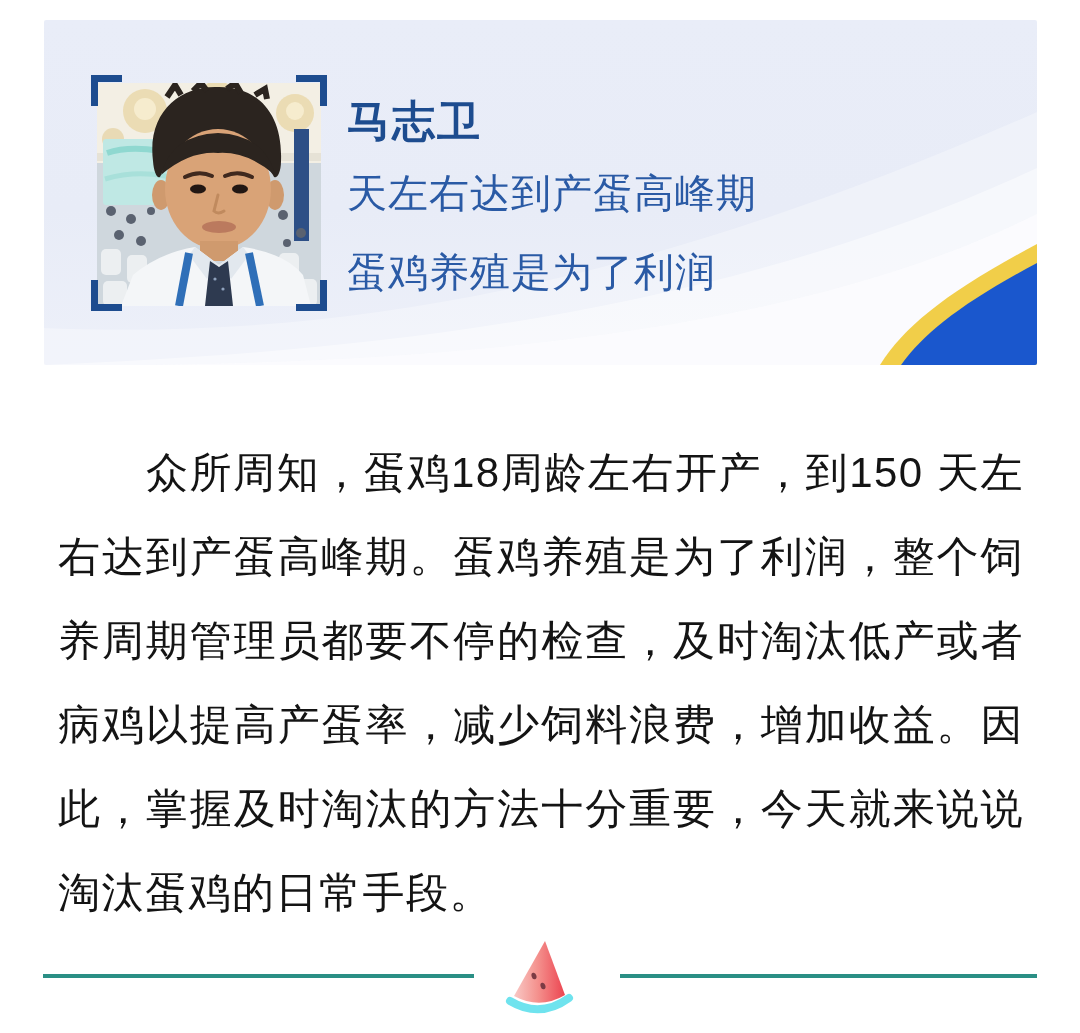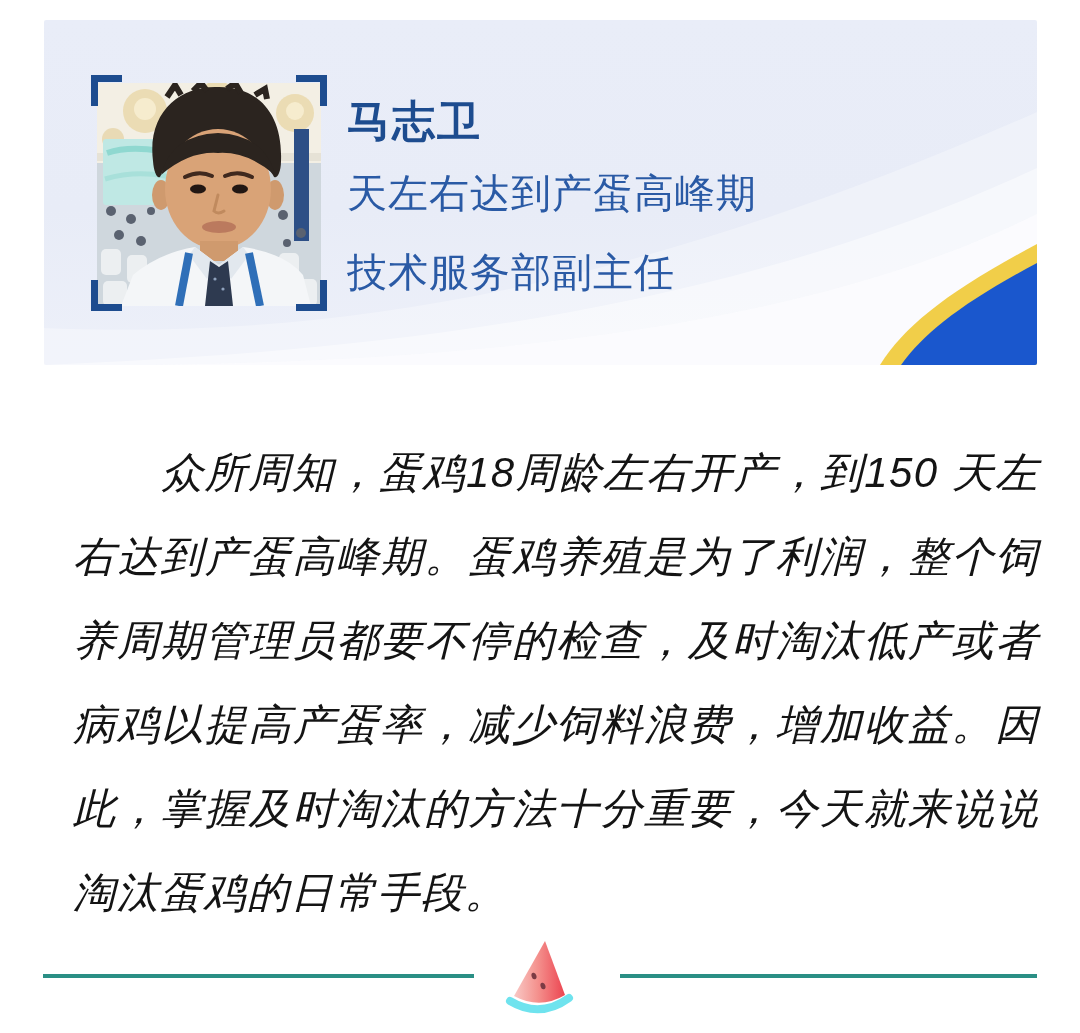--- a/index.html
+++ b/index.html
@@ -28,23 +28,23 @@
   .person-company{
     position:absolute;left:303px;top:152px;font-size:40px;line-height:1.05;
     font-weight:400;color:#2a5aa5;letter-spacing:1px;
   }
   .person-title{
     position:absolute;left:303px;top:231px;font-size:40px;line-height:1.05;
     font-weight:400;color:#2a5aa5;letter-spacing:1px;
   }
   
   .article-paragraph{
-    position:absolute;left:73px;top:389px;width:966px;
+    position:absolute;left:58px;top:389px;width:966px;
     font-size:42px;line-height:84px;color:#141414;letter-spacing:1.5px;
-    text-align:justify;text-indent:88px;font-weight:400;font-style:italic;
+    text-align:justify;text-indent:88px;font-weight:400;
   }
   
   .divider-line{position:absolute;top:974px;height:4px;background:#2a8f85;}
   .divider-line.left{left:43px;width:431px;}
   .divider-line.right{left:620px;width:417px;}
   .melon{position:absolute;left:498px;top:936px;width:84px;height:84px;}
 </style>
 </head>
 <body>
 
@@ -130,21 +130,21 @@
       <path d="M152,170 L163,223" stroke="#2f6fb8" stroke-width="8" fill="none"></path>
     </svg>
     <div class="bk tl"></div>
     <div class="bk tr"></div>
     <div class="bk bl"></div>
     <div class="bk br"></div>
   </div>
 
   <div class="person-name">马志卫</div>
   <div class="person-company">天左右达到产蛋高峰期</div>
-  <div class="person-title">技术服务部副主任</div>
+  <div class="person-title">蛋鸡养殖是为了利润</div>
 </div>
 
 <p class="article-paragraph">众所周知，蛋鸡18周龄左右开产，到150 天左右达到产蛋高峰期。蛋鸡养殖是为了利润，整个饲养周期管理员都要不停的检查，及时淘汰低产或者病鸡以提高产蛋率，减少饲料浪费，增加收益。因此，掌握及时淘汰的方法十分重要，今天就来说说淘汰蛋鸡的日常手段。</p>
 
 <div class="divider-line left"></div>
 <div class="divider-line right"></div>
 
 <svg class="melon" viewBox="0 0 84 84" aria-hidden="true">
   <defs>
     <linearGradient id="fleshGrad" x1="0" y1="0.5" x2="1" y2="0.5">

